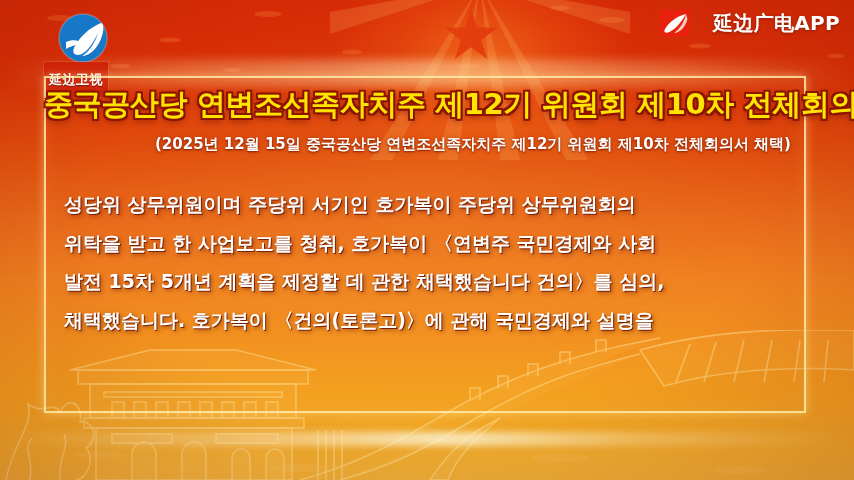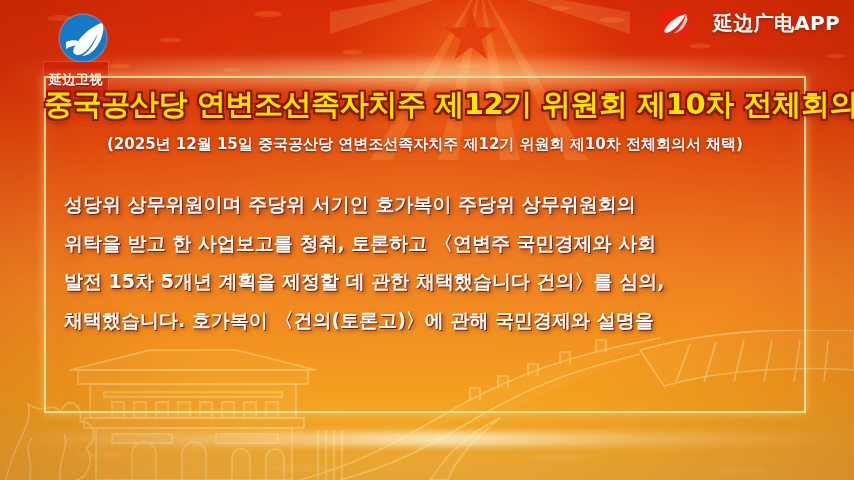--- a/index.html
+++ b/index.html
@@ -90,20 +90,21 @@
       2px 2px 0 #8d1400,-2px 2px 0 #8d1400,2px -2px 0 #8d1400,-2px -2px 0 #8d1400,
       0 3px 6px rgba(90,10,0,.65);
     white-space:nowrap;
   }
   .subhead{
     position:absolute;left:44px;top:132px;width:762px;text-align:center;
     font-family:"DejaVu Sans",sans-serif;
     font-size:15px;font-weight:700;line-height:24px;color:#ffffff;
     text-shadow:0 1px 2px rgba(110,20,0,.85), 0 0 5px rgba(150,40,0,.5);
     white-space:nowrap;
+    padding-left:48px;
   }
 
   
   .body-copy{
     position:absolute;left:64px;top:185px;width:726px;
     font-family:"DejaVu Sans",sans-serif;
     font-size:19px;font-weight:700;line-height:38.5px;
     color:#ffffff;
     text-shadow:1px 1px 0 rgba(110,25,0,.9), 2px 2px 4px rgba(90,15,0,.55);
   }
@@ -246,18 +247,18 @@
     <div class="wm-text">延边广电APP</div>
   </div>
 
   <div class="frame"></div>
 
   <div class="headline">중국공산당 연변조선족자치주 제12기 위원회 제10차 전체회의 결의</div>
   <div class="subhead">(2025년 12월 15일 중국공산당 연변조선족자치주 제12기 위원회 제10차 전체회의서 채택)</div>
 
   <div class="body-copy">
     <span class="ln">성당위 상무위원이며 주당위 서기인 호가복이 주당위 상무위원회의</span>
-    <span class="ln">위탁을 받고 한 사업보고를 청취, 토론하고 〈연변주 국민경제와 사회</span>
+    <span class="ln">위탁을 받고 한 사업보고를 청취, 호가복이 〈연변주 국민경제와 사회</span>
     <span class="ln">발전 15차 5개년 계획을 제정할 데 관한 채택했습니다 건의〉를 심의,</span>
     <span class="ln">채택했습니다. 호가복이 〈건의(토론고)〉에 관해 국민경제와 설명을</span>
   </div>
 
 </div>
 
 </body></html>

